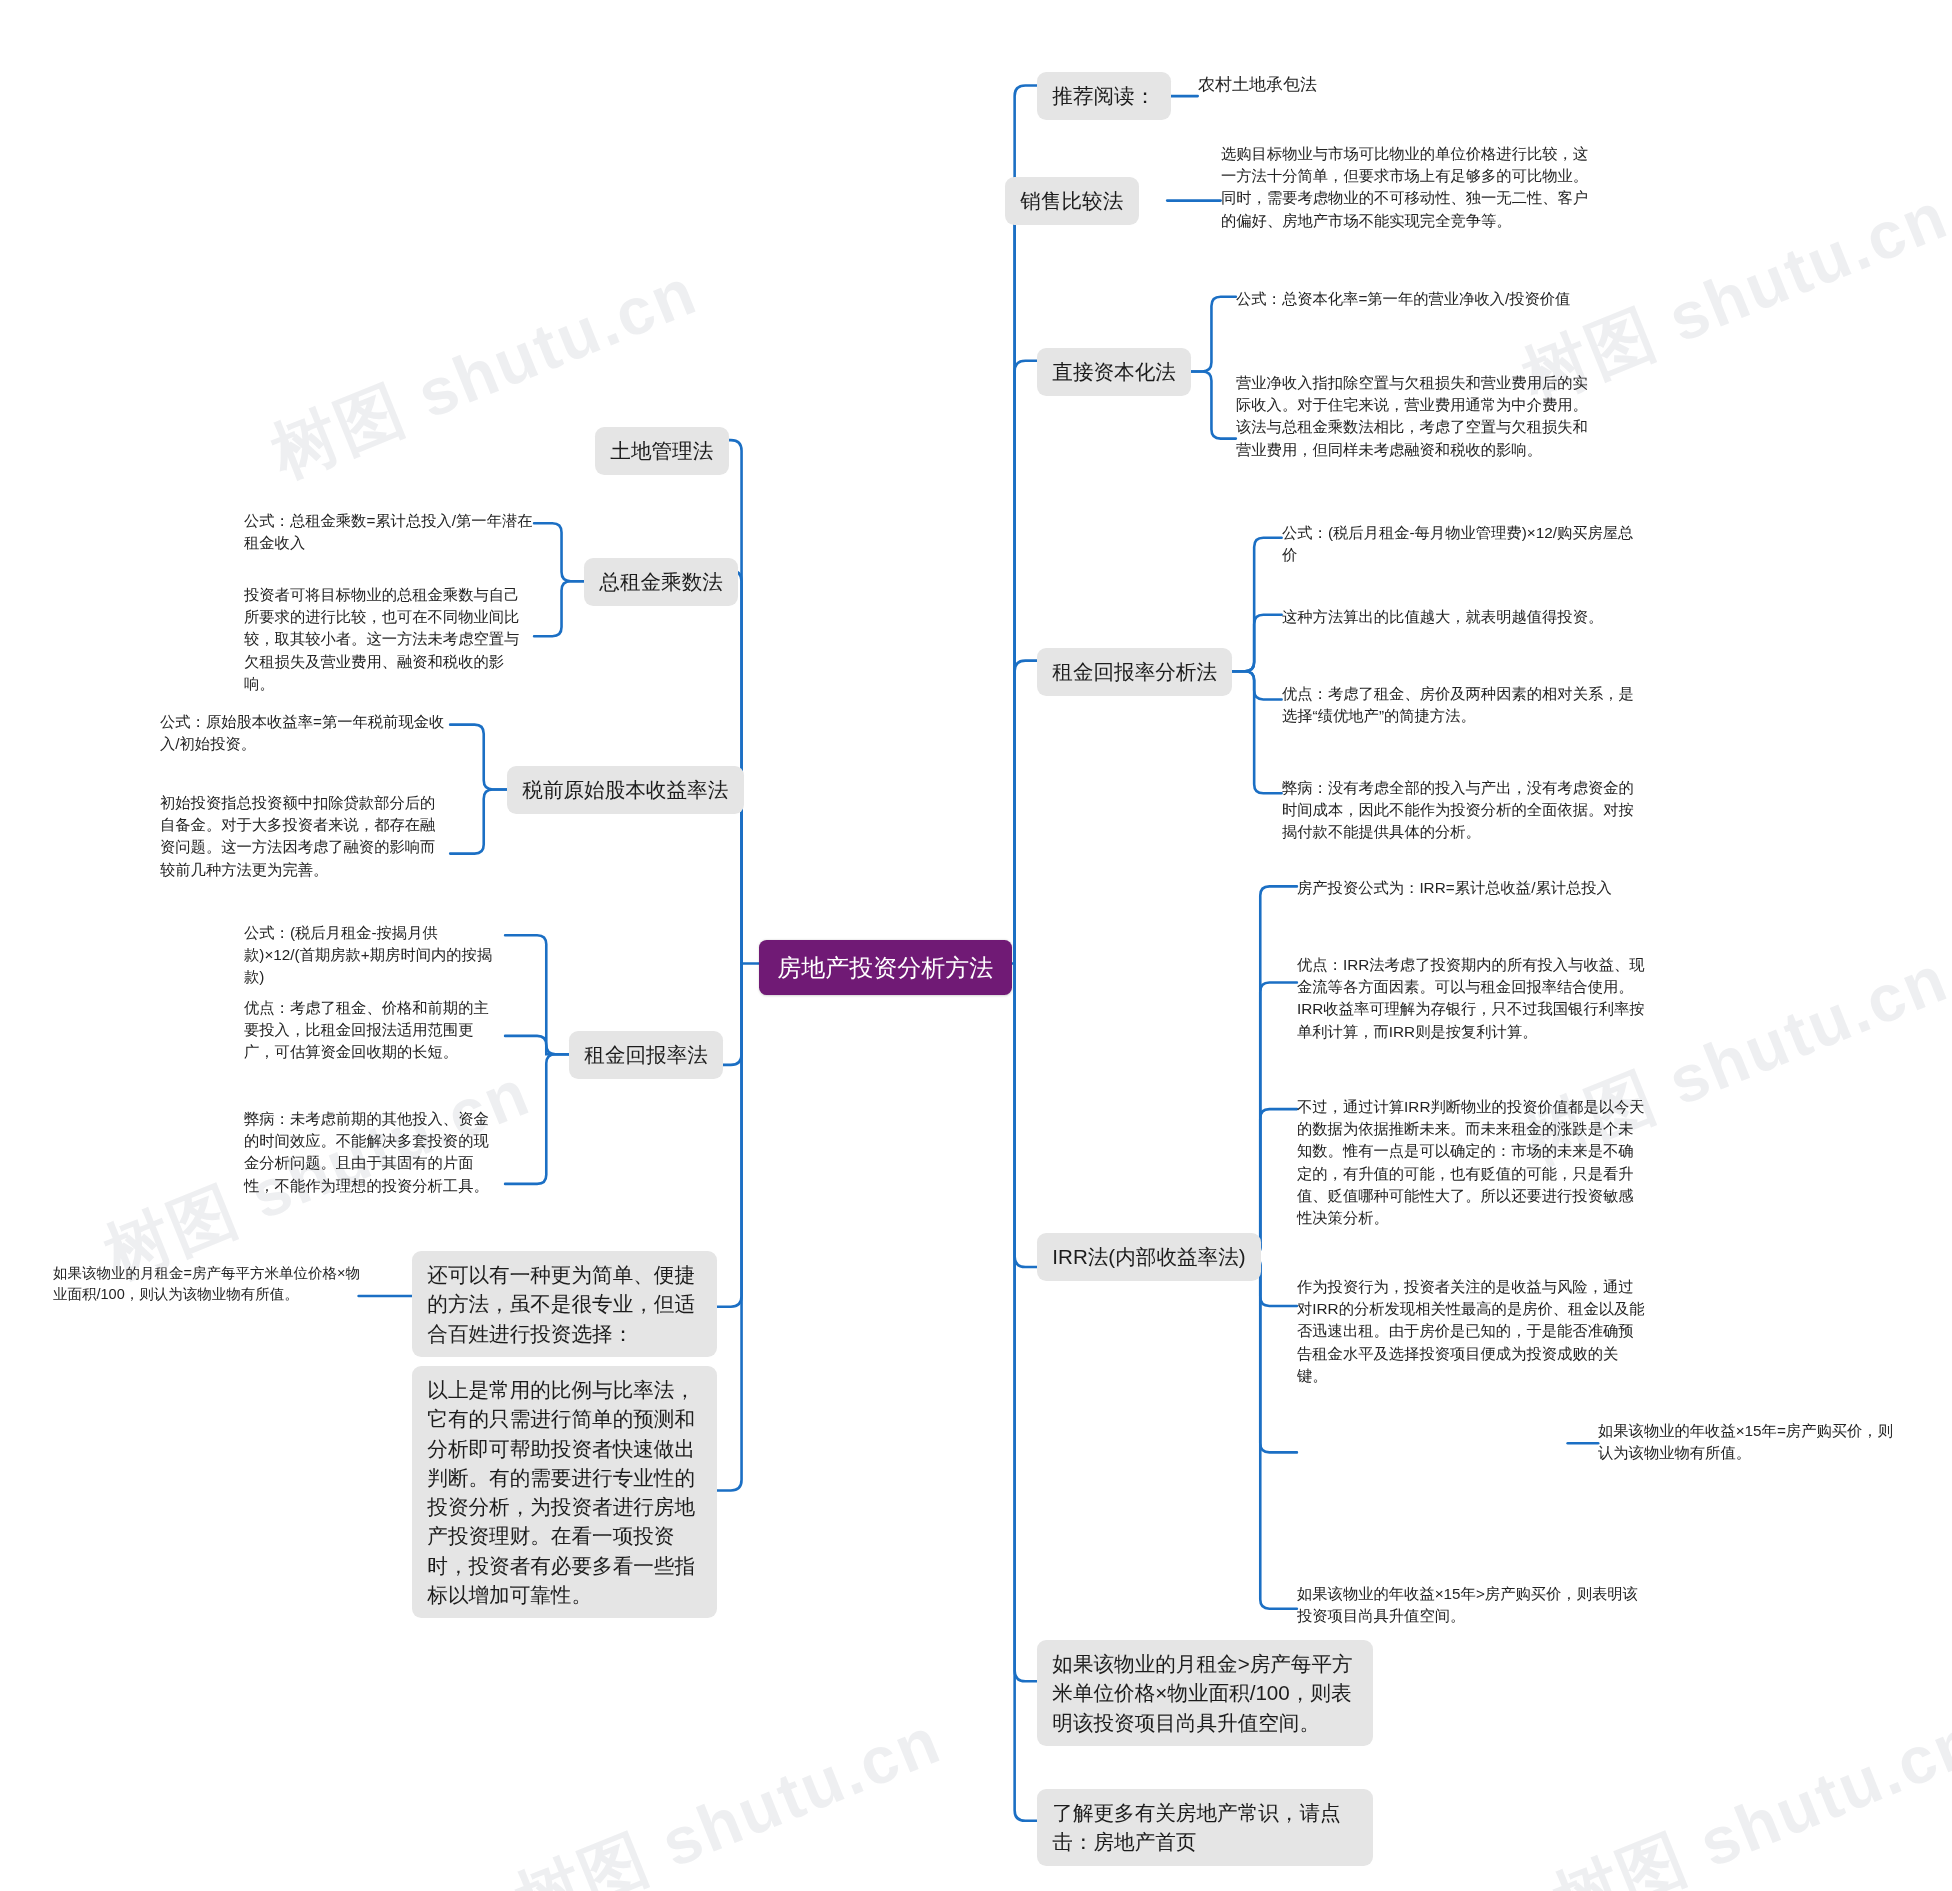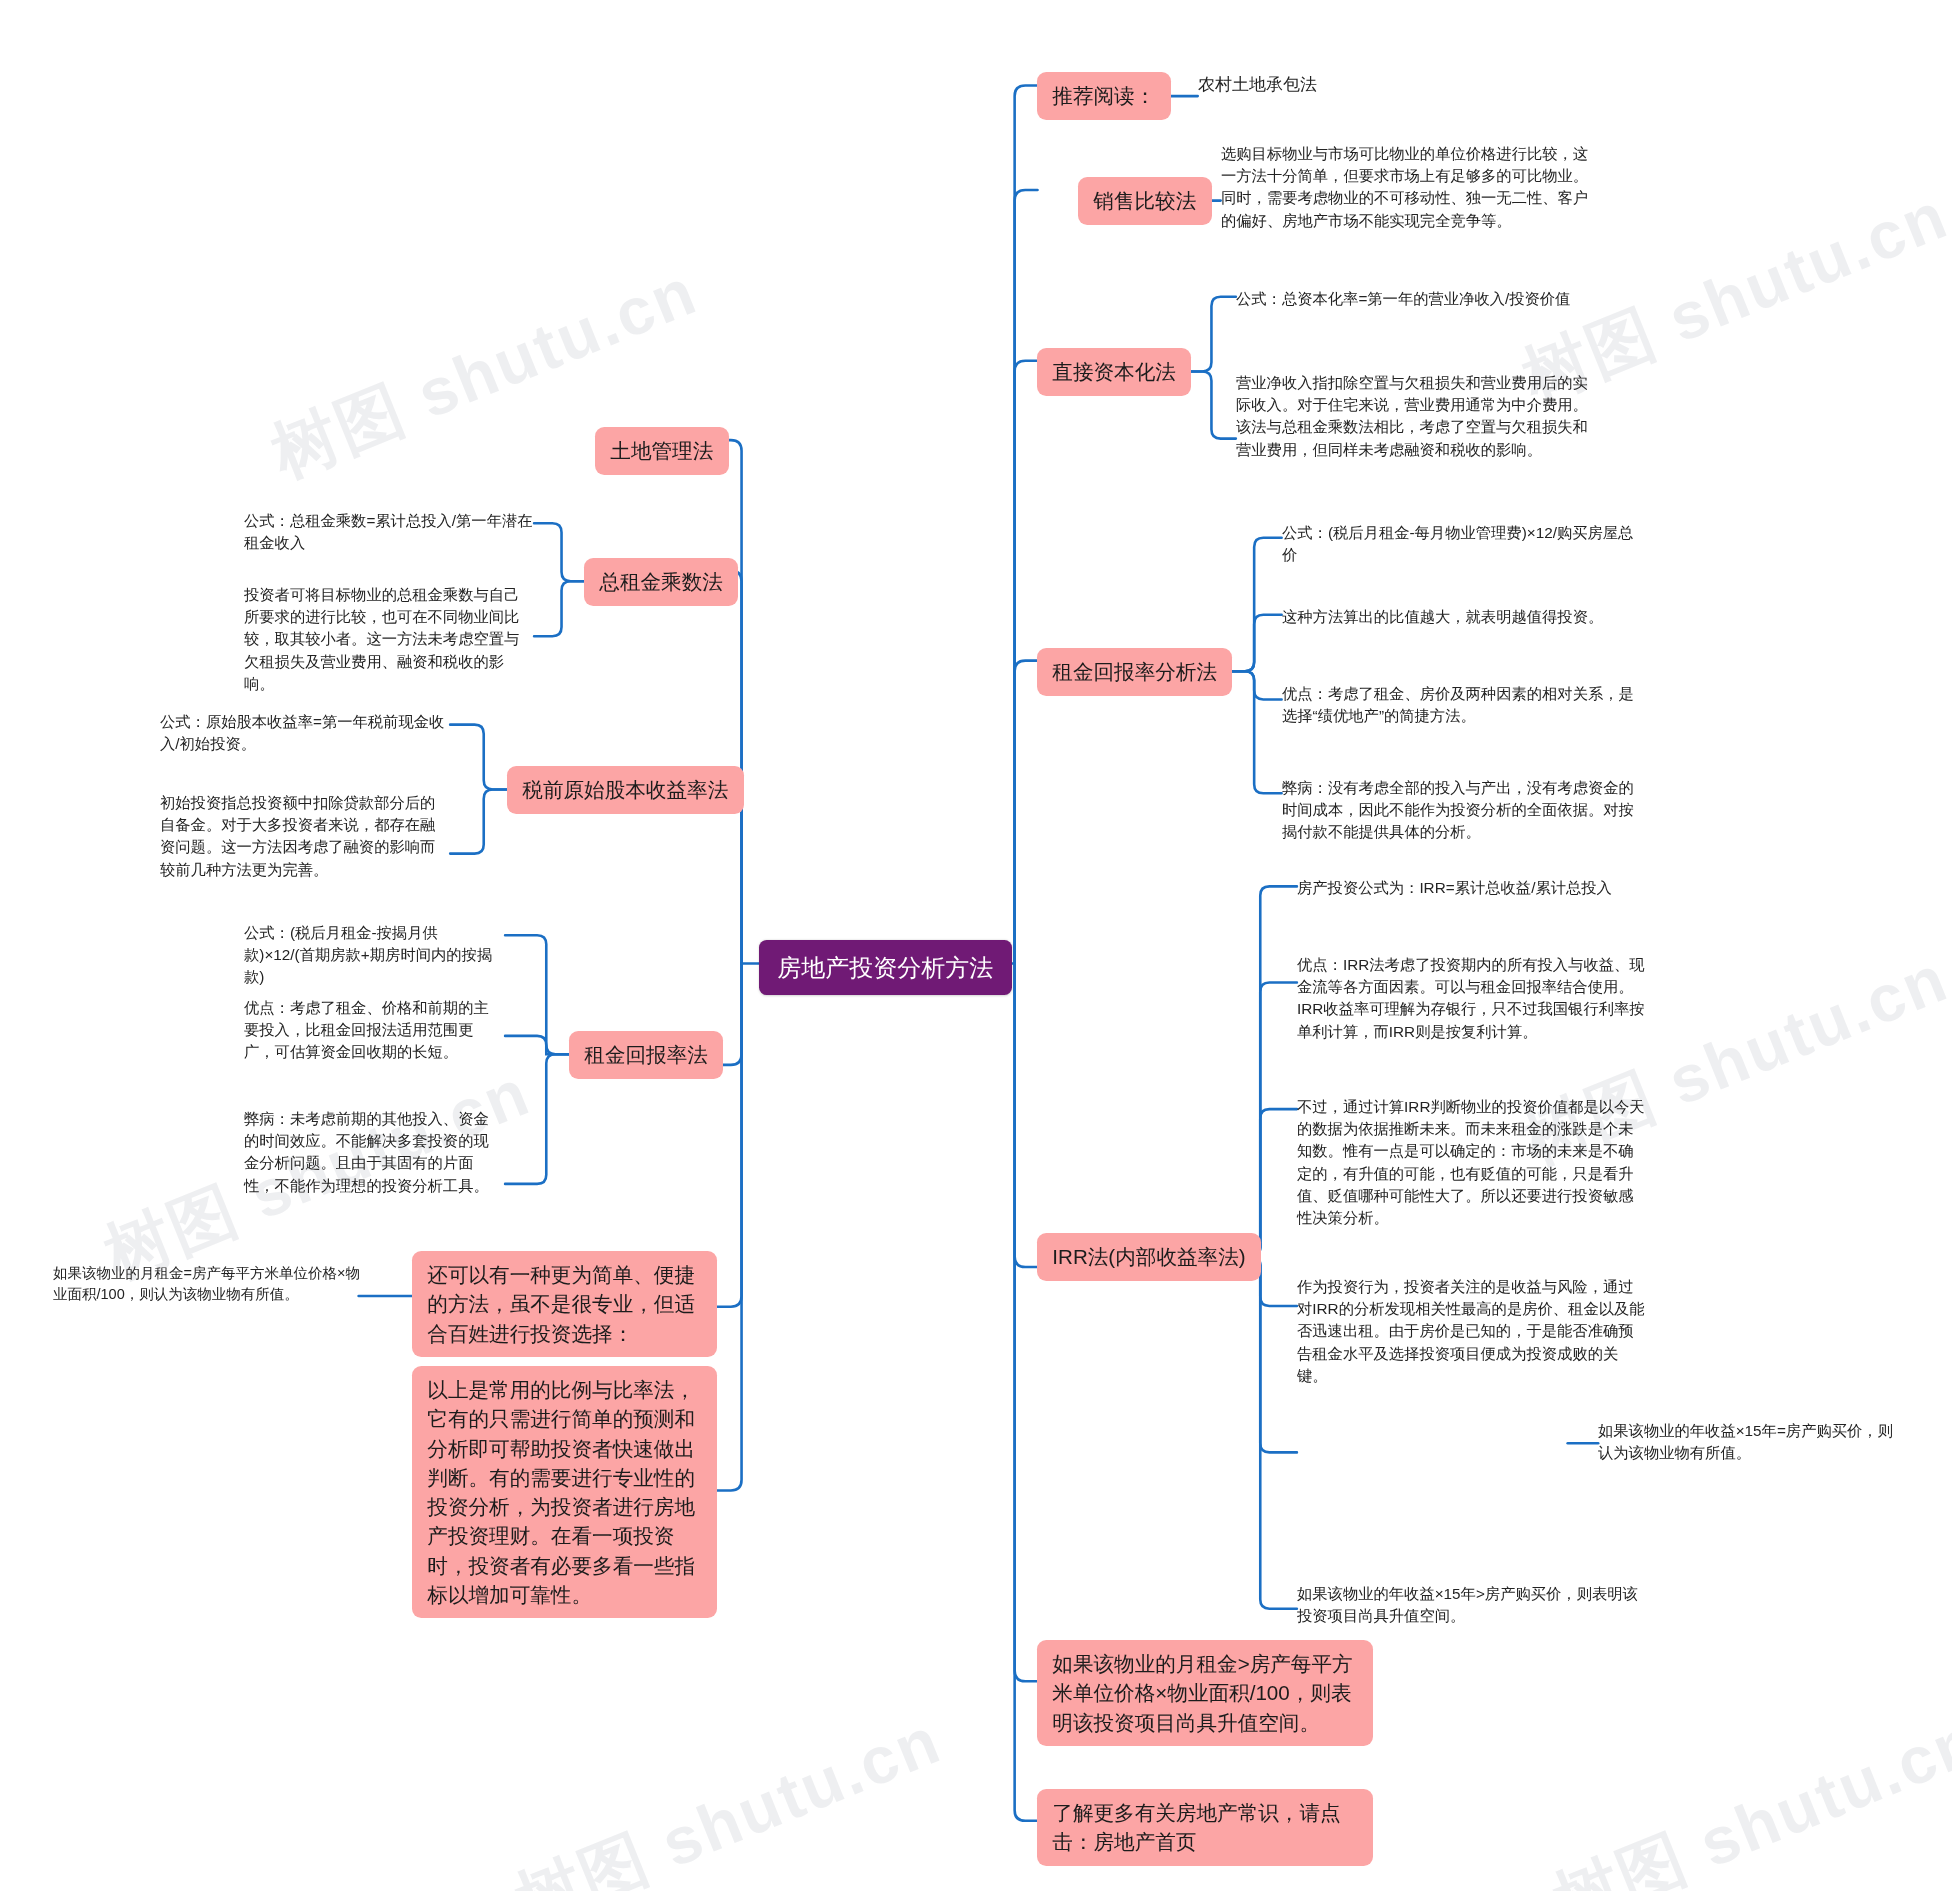--- a/index.html
+++ b/index.html
@@ -26,21 +26,21 @@
     user-select:none;
     pointer-events:none;
     letter-spacing:2.3px;
   }
   
   #wires{position:absolute;left:0;top:0;width:1953px;height:1891px;pointer-events:none;}
   
   .node{
     position:absolute;
     box-sizing:border-box;
-    background:#fca5a5;
+    background:#e5e5e5;
     border-radius:9.2px;
     padding:9.2px 15.3px;
     font-size:20.6px;
     line-height:1.42;
     color:#1c1c1c;
     white-space:nowrap;
   }
   .node.wrap{white-space:normal;}
   .root{
     background:#701a75;
@@ -127,21 +127,21 @@
       <path d="M540,1699 H470"></path>
 
     </g>
   </svg>
 
   <div class="node root" style="left:759px;top:940px;">房地产投资分析方法</div>
 
   <div class="node" style="left:1037px;top:72px;">推荐阅读：</div>
   <div class="leaf" style="left:1198px;top:72px;width:290px;">农村土地承包法</div>
 
-  <div class="node" style="left:1078px;top:177px;">销售比较法</div>
+  <div class="node" style="left:1005px;top:177px;">销售比较法</div>
   <div class="leaf sm" style="left:1221px;top:143px;width:374px;">选购目标物业与市场可比物业的单位价格进行比较，这一方法十分简单，但要求市场上有足够多的可比物业。同时，需要考虑物业的不可移动性、独一无二性、客户的偏好、房地产市场不能实现完全竞争等。</div>
 
   <div class="node" style="left:1037px;top:348px;">直接资本化法</div>
   <div class="leaf sm" style="left:1236px;top:288px;width:366px;">公式：总资本化率=第一年的营业净收入/投资价值</div>
   <div class="leaf sm" style="left:1236px;top:372px;width:366px;">营业净收入指扣除空置与欠租损失和营业费用后的实际收入。对于住宅来说，营业费用通常为中介费用。该法与总租金乘数法相比，考虑了空置与欠租损失和营业费用，但同样未考虑融资和税收的影响。</div>
 
   <div class="node" style="left:1037px;top:648px;">租金回报率分析法</div>
   <div class="leaf sm" style="left:1282px;top:522px;width:362px;">公式：(税后月租金-每月物业管理费)×12/购买房屋总价</div>
   <div class="leaf sm" style="left:1282px;top:606px;width:362px;">这种方法算出的比值越大，就表明越值得投资。</div>
   <div class="leaf sm" style="left:1282px;top:683px;width:362px;">优点：考虑了租金、房价及两种因素的相对关系，是选择“绩优地产”的简捷方法。</div>

